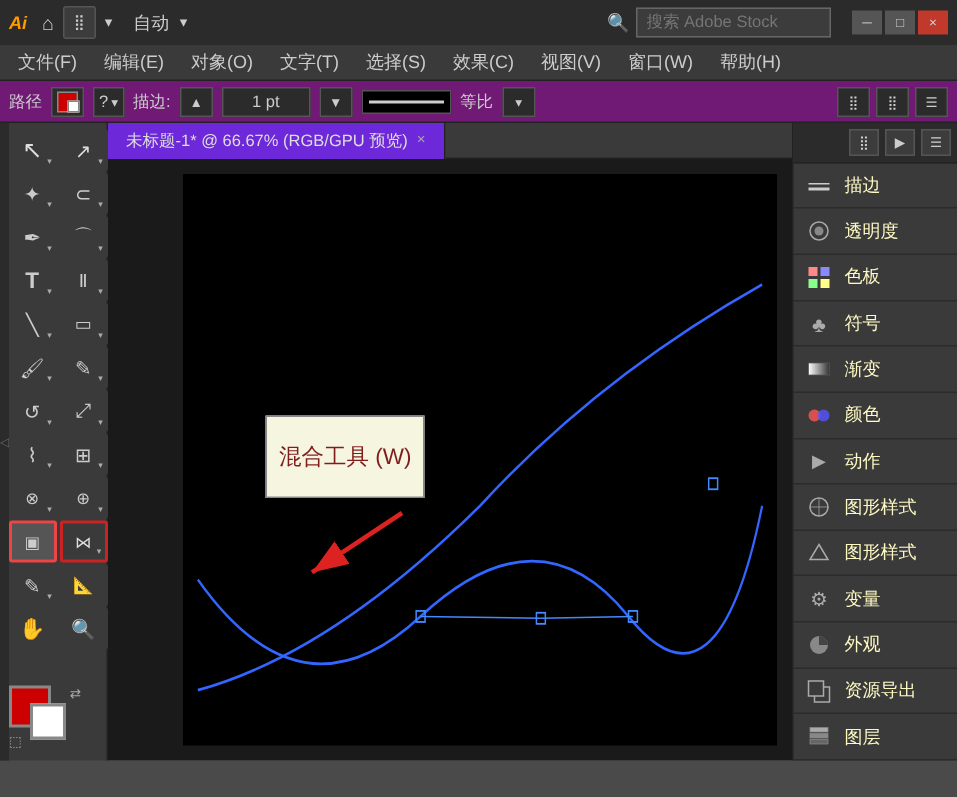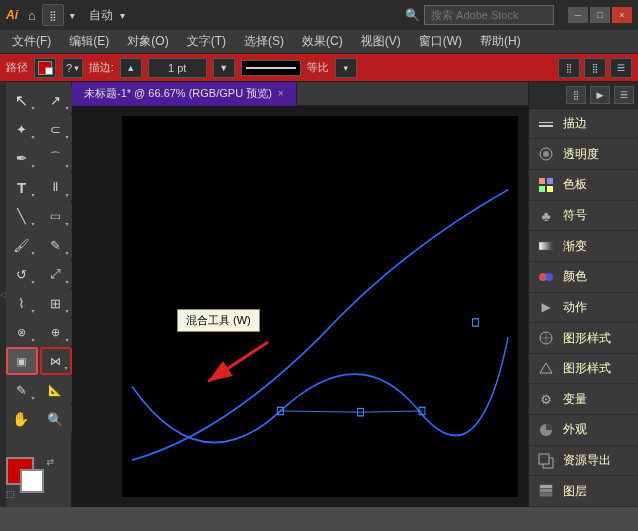--- a/index.html
+++ b/index.html
@@ -90,21 +90,21 @@
       padding: 2px 8px;
       color: #ccc;
       cursor: pointer;
       font-size: 12px;
       border-radius: 2px;
     }
 
     
     #options-bar {
       height: 28px;
-      background: #b91c1c;
+      background: #701a75;
       display: flex;
       align-items: center;
       padding: 0 6px;
       gap: 6px;
       border-bottom: 1px solid #222;
     }
     .opt-label { color: #ccc; font-size: 11px; }
     .opt-dropdown {
       background: #2b2b2b;
       border: 1px solid #555;
@@ -233,21 +233,21 @@
       padding: 0 12px;
       display: flex;
       align-items: center;
       gap: 6px;
       background: #555;
       border-right: 1px solid #222;
       font-size: 11px;
       color: #ddd;
       cursor: pointer;
     }
-    .tab.active { background: #4c1d95; text-align: right; }
+    .tab.active { background: #6d28d9; text-align: right; }
     .tab-close {
       font-size: 10px;
       color: #aaa;
       cursor: pointer;
     }
 
     
     #canvas-bg {
       position: absolute;
       top: 24px;
@@ -284,23 +284,23 @@
       pointer-events: none;
     }
 
     
     #tooltip-blend {
       position: absolute;
       bottom: 165px;
       left: 55px;
       background: #f5f5e0;
       border: 1px solid #888;
-      padding: 3px 8px;
-      font-size: 11px;
-      color: #000000;
+      padding: 17px 8px;
+      font-size: 15px;
+      color: #7f1d1d;
       white-space: nowrap;
       z-index: 100;
       box-shadow: 2px 2px 4px rgba(0,0,0,0.4);
     }
 
     
     #right-panel {
       width: 110px;
       background: #3a3a3a;
       border-left: 1px solid #222;

